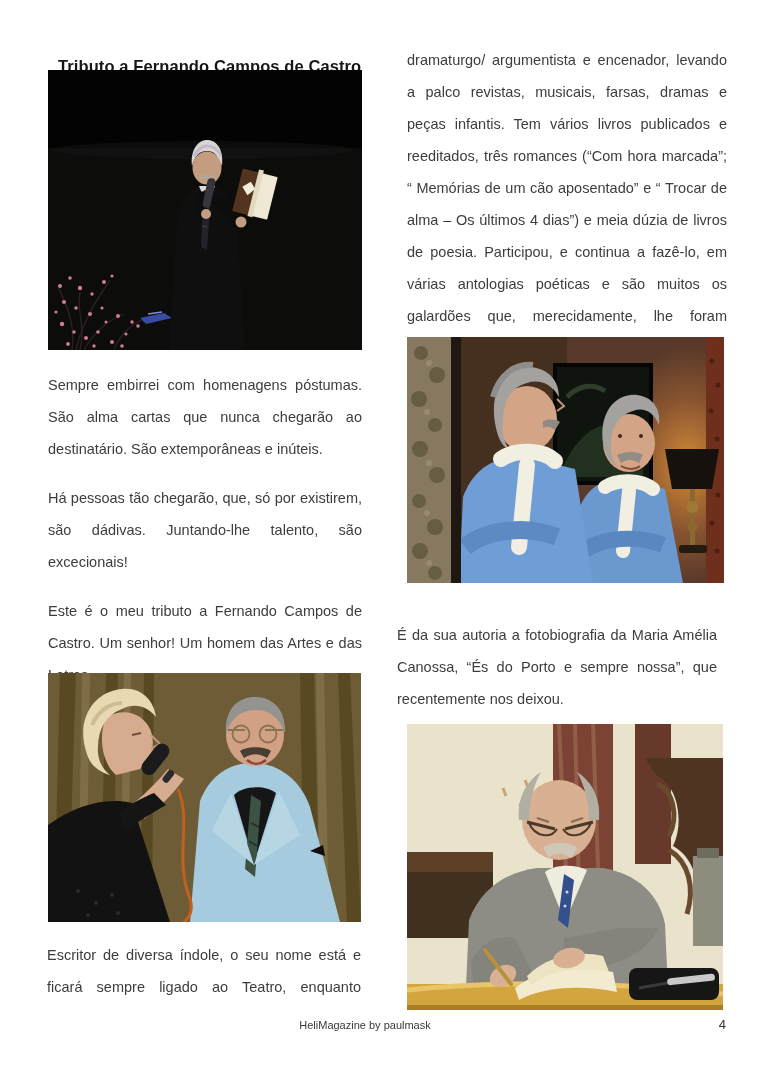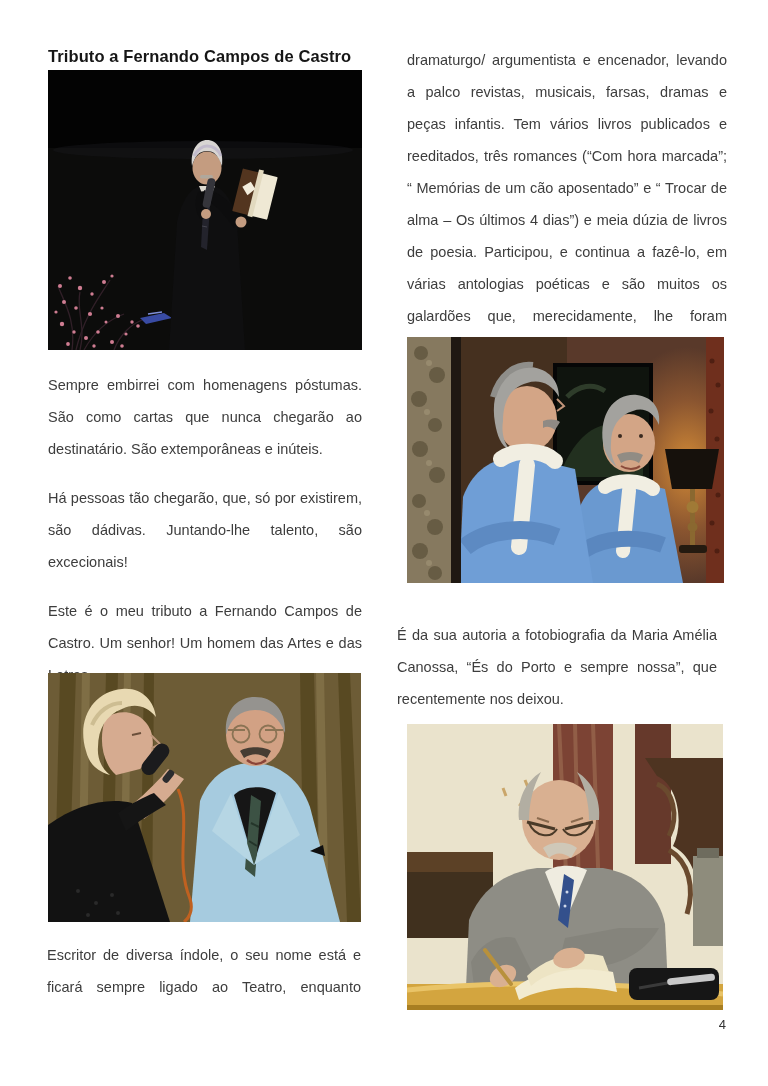--- a/index.html
+++ b/index.html
@@ -1,19 +1,19 @@
 <!DOCTYPE html>
 <html><head>
 <meta charset="utf-8">
 <style>
   html,body{margin:0;padding:0;background:#ffffff;}
   .page{position:relative;width:768px;height:1086px;background:#ffffff;
         font-family:"Liberation Sans",sans-serif;color:#3a3a3a;overflow:hidden;}
   .abs{position:absolute;}
-  .article-title{font-size:16.5px;font-weight:700;color:#161616;letter-spacing:.1px;margin:0;}
+  .article-title{font-size:16.5px;font-weight:700;color:#161616;letter-spacing:.1px;margin:10px;}
   .body-text p{margin:0 0 17px 0;font-size:14.5px;line-height:32px;text-align:justify;color:#3d3d3d;}
   .body-text p:last-child{margin-bottom:0;}
   p.cont{text-align-last:justify;}
   figure{margin:0;padding:0;position:absolute;overflow:hidden;background:#111;}
   figure svg{display:block;width:100%;height:100%;}
   .footer-credit{font-size:11px;color:#3a3a3a;text-align:center;}
   .page-number{font-size:13px;color:#333;}
 </style>
 </head>
 <body>
@@ -78,21 +78,21 @@
         <rect x="188" y="102" width="19" height="44" rx="1" fill="#53351f"></rect>
         <rect x="207" y="102" width="17" height="44" rx="1" fill="#efe8d4"></rect>
         <rect x="204" y="99" width="5" height="48" fill="#e2d9bf"></rect>
         <path d="M192 120 l7 -7 6 6 -6 8 z" fill="#f3eddc"></path>
       </g>
       <circle cx="193" cy="152" r="5.5" fill="#c49c80"></circle>
     </svg>
   </figure>
 
   <div class="abs body-text" style="left:48px;top:369px;width:314px;">
-    <p>Sempre embirrei com homenagens póstumas. São como cartas que nunca chegarão ao destinatário. São extemporâneas e inúteis.</p>
+    <p>Sempre embirrei com homenagens póstumas. São alma cartas que nunca chegarão ao destinatário. São extemporâneas e inúteis.</p>
     <p>Há pessoas tão chegarão, que, só por existirem, são dádivas. Juntando-lhe talento, são excecionais!</p>
     <p>Este é o meu tributo a Fernando Campos de Castro. Um senhor! Um homem das Artes e das Letras.</p>
   </div>
 
   <figure style="left:48px;top:673px;width:313px;height:249px;" title="Cantora loura de preto com microfone junto a homem de fato azul-claro">
     <svg viewBox="0 0 313 249" preserveAspectRatio="none" aria-hidden="true">
       <rect width="313" height="249" fill="#6d5c36"></rect>
       <g fill="#55461f" opacity="0.85">
         <path d="M12 0 h16 l-8 249 h-14 z"></path>
         <path d="M58 0 h12 l-6 249 h-12 z"></path>
@@ -258,15 +258,16 @@
       <path d="M120 252 C140 232 170 226 196 232 L202 248 C172 242 142 246 124 262 Z" fill="#ede4c4"></path>
       <ellipse cx="96" cy="252" rx="14" ry="10" fill="#d9b091" transform="rotate(-30 96 252)"></ellipse>
       <ellipse cx="162" cy="234" rx="16" ry="10" fill="#d9b091" transform="rotate(-12 162 234)"></ellipse>
       <path d="M78 226 L104 260" stroke="#b8913c" stroke-width="4" stroke-linecap="round"></path>
       <rect x="222" y="244" width="90" height="32" rx="8" fill="#161616"></rect>
       <path d="M232 264 L300 252" stroke="#3a3a3a" stroke-width="3"></path>
       <rect x="260" y="252" width="48" height="7" rx="3.5" fill="#c9c9c9" transform="rotate(-6 284 255)"></rect>
     </svg>
   </figure>
 
+  <div class="abs footer-credit" style="left:48px;top:1019px;width:634px;">HeliMagazine by paulmask</div>
   <div class="abs page-number" style="right:42px;top:1017px;">4</div>
 
 </div>
 
 </body></html>

